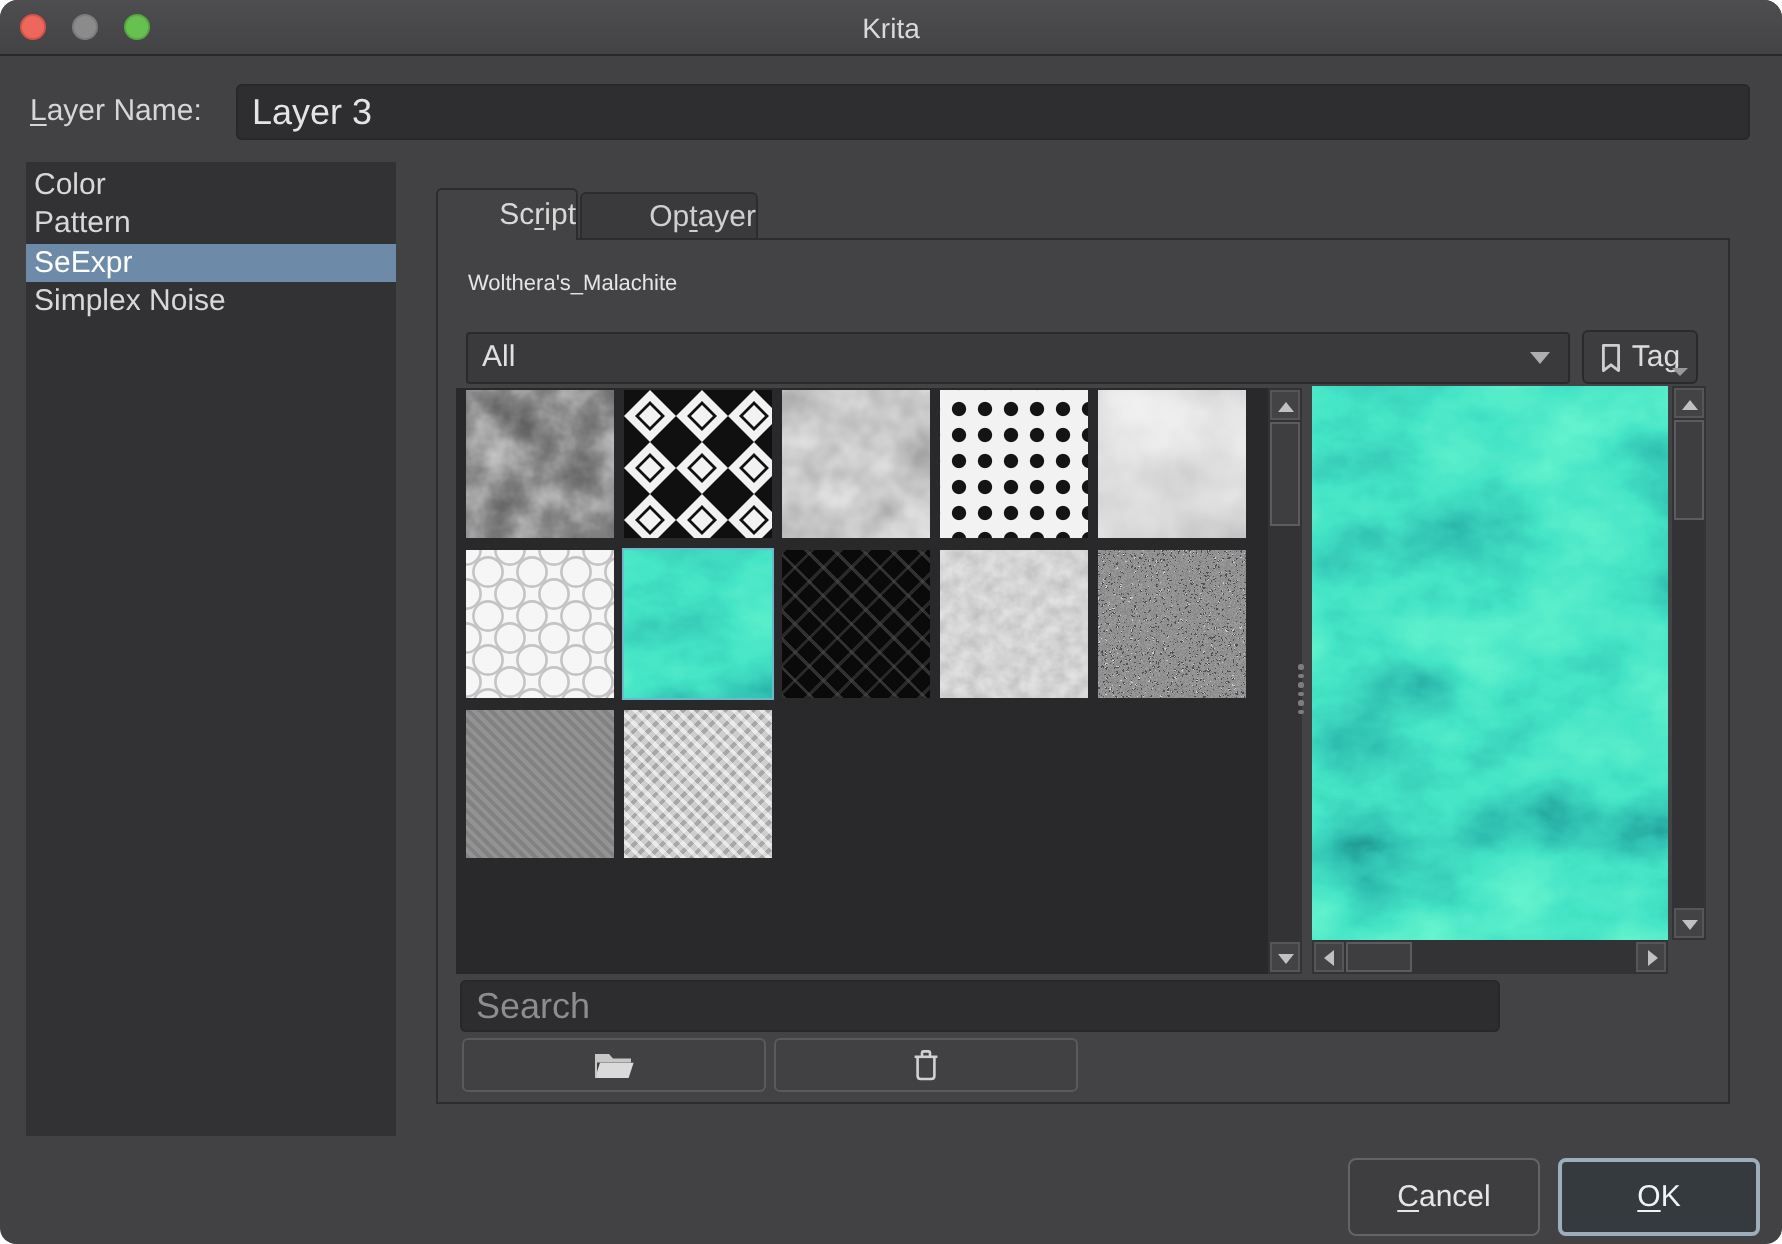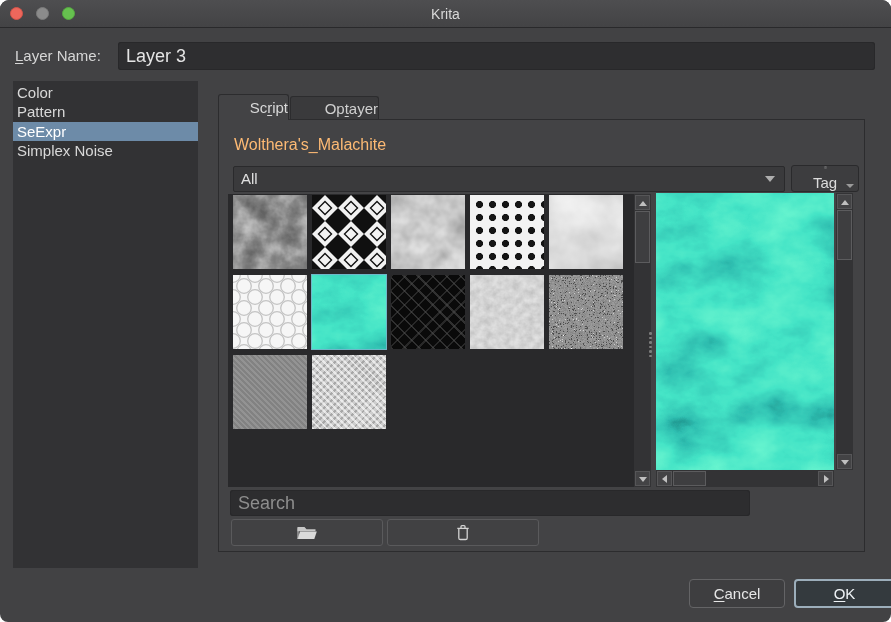--- a/index.html
+++ b/index.html
@@ -24,26 +24,26 @@
   .generator-list{position:absolute;left:13px;top:81px;width:185px;height:487px;background:#323234;padding-top:2px;}
   .list-item{font-size:15px;line-height:19.4px;padding-left:4px;color:#d8d8d8;white-space:nowrap;}
   .list-item.selected{background:#6d8ba8;color:#ffffff;}
 
   
   .tab{position:absolute;font-size:15px;color:#d8d8d8;text-align:right;border:1px solid #2c2c2e;border-bottom:none;border-radius:3px 3px 0 0;}
   .tab.active{left:218px;top:94px;width:71px;height:26px;background:#434345;line-height:25px;z-index:3;}
   .tab.inactive{left:290px;top:96px;width:89px;height:24px;background:#3a3a3c;line-height:23px;z-index:1;color:#cfcfcf;}
   .panel{position:absolute;left:218px;top:119px;width:647px;height:433px;border:1px solid #2c2c2e;background:#434345;z-index:2;}
 
-  .pattern-name{position:absolute;left:15px;top:16px;font-size:16px;color:#fdba74;}
+  .pattern-name{position:absolute;left:15px;top:16px;font-size:11px;color:#e5e5e5;}
 
   .combo{position:absolute;left:14px;top:46px;width:552px;height:26px;background:#3a3a3c;border:1px solid #2a2a2c;border-radius:2px;line-height:24px;padding-left:7px;font-size:15px;color:#e0e0e0;}
   .combo-arrow{position:absolute;right:9px;top:9px;width:0;height:0;border-left:5px solid transparent;border-right:5px solid transparent;border-top:6px solid #aeaeae;}
 
-  .tag-btn{position:absolute;left:572px;top:45px;width:68px;height:27px;background:#3d3d3f;border:1px solid #2a2a2c;border-radius:3px;display:flex;align-items:center;justify-content:center;gap:5px;color:#dcdcdc;font-size:15px;flex-direction:column;}
+  .tag-btn{position:absolute;left:572px;top:45px;width:58px;height:27px;background:#3d3d3f;border:1px solid #2a2a2c;border-radius:3px;display:flex;align-items:center;justify-content:center;gap:5px;color:#dcdcdc;font-size:15px;}
   .tag-caret{position:absolute;right:4px;bottom:3px;width:0;height:0;border-left:4px solid transparent;border-right:4px solid transparent;border-top:4px solid #9a9a9a;}
 
   
   .grid-wrap{position:absolute;left:9px;top:74px;width:423px;height:293px;background:#29292b;}
   .thumb{position:absolute;width:74px;height:74px;overflow:hidden;}
   .thumb svg{display:block;}
   .thumb.selected{box-shadow:0 0 0 1px #6fb7c9;z-index:2;}
 
   .kind-dots-bw{background-color:#f2f2f2;background-image:radial-gradient(circle,#141414 3.3px,transparent 3.8px);background-size:13px 13px;background-position:3px 3px;}
   .kind-maze-dark{background-color:#0a0a0a;background-image:repeating-linear-gradient(45deg,rgba(80,80,80,.55) 0 1.6px,transparent 1.6px 10px),repeating-linear-gradient(135deg,rgba(70,70,70,.5) 0 1.6px,transparent 1.6px 10px);}
@@ -67,21 +67,21 @@
   .preview-img{position:absolute;left:0;top:0;}
 
   .search{position:absolute;left:11px;top:370px;width:520px;height:26px;background:#2d2d2f;}
   .search::placeholder{color:#8d8d8d;opacity:1;}
 
   .tool-btn{position:absolute;top:399px;width:152px;height:27px;background:#414143;border:1px solid #5a5a5c;border-radius:3px;display:flex;align-items:center;justify-content:center;padding:0;cursor:default;}
   .tool-btn.import{left:12px;}
   .tool-btn.delete{left:168px;}
 
   
-  .dlg-btn{position:absolute;top:579px;height:29px;font-size:15px;font-family:"Liberation Sans",sans-serif;color:#e6e6e6;border-radius:4px;cursor:default;margin-left:15px;}
+  .dlg-btn{position:absolute;top:579px;height:39px;font-size:15px;font-family:"Liberation Sans",sans-serif;color:#e6e6e6;border-radius:4px;cursor:default;}
   .dlg-btn.cancel{left:674px;width:96px;background:#3e3e40;border:1px solid #646466;}
   .dlg-btn.ok{left:779px;width:101px;background:#343a3e;border:2px solid #9caebb;color:#eff3f6;}
 
   .defs-holder{position:absolute;width:0;height:0;overflow:hidden;}
 </style>
 </head>
 <body>
 
 <div class="window">
 

